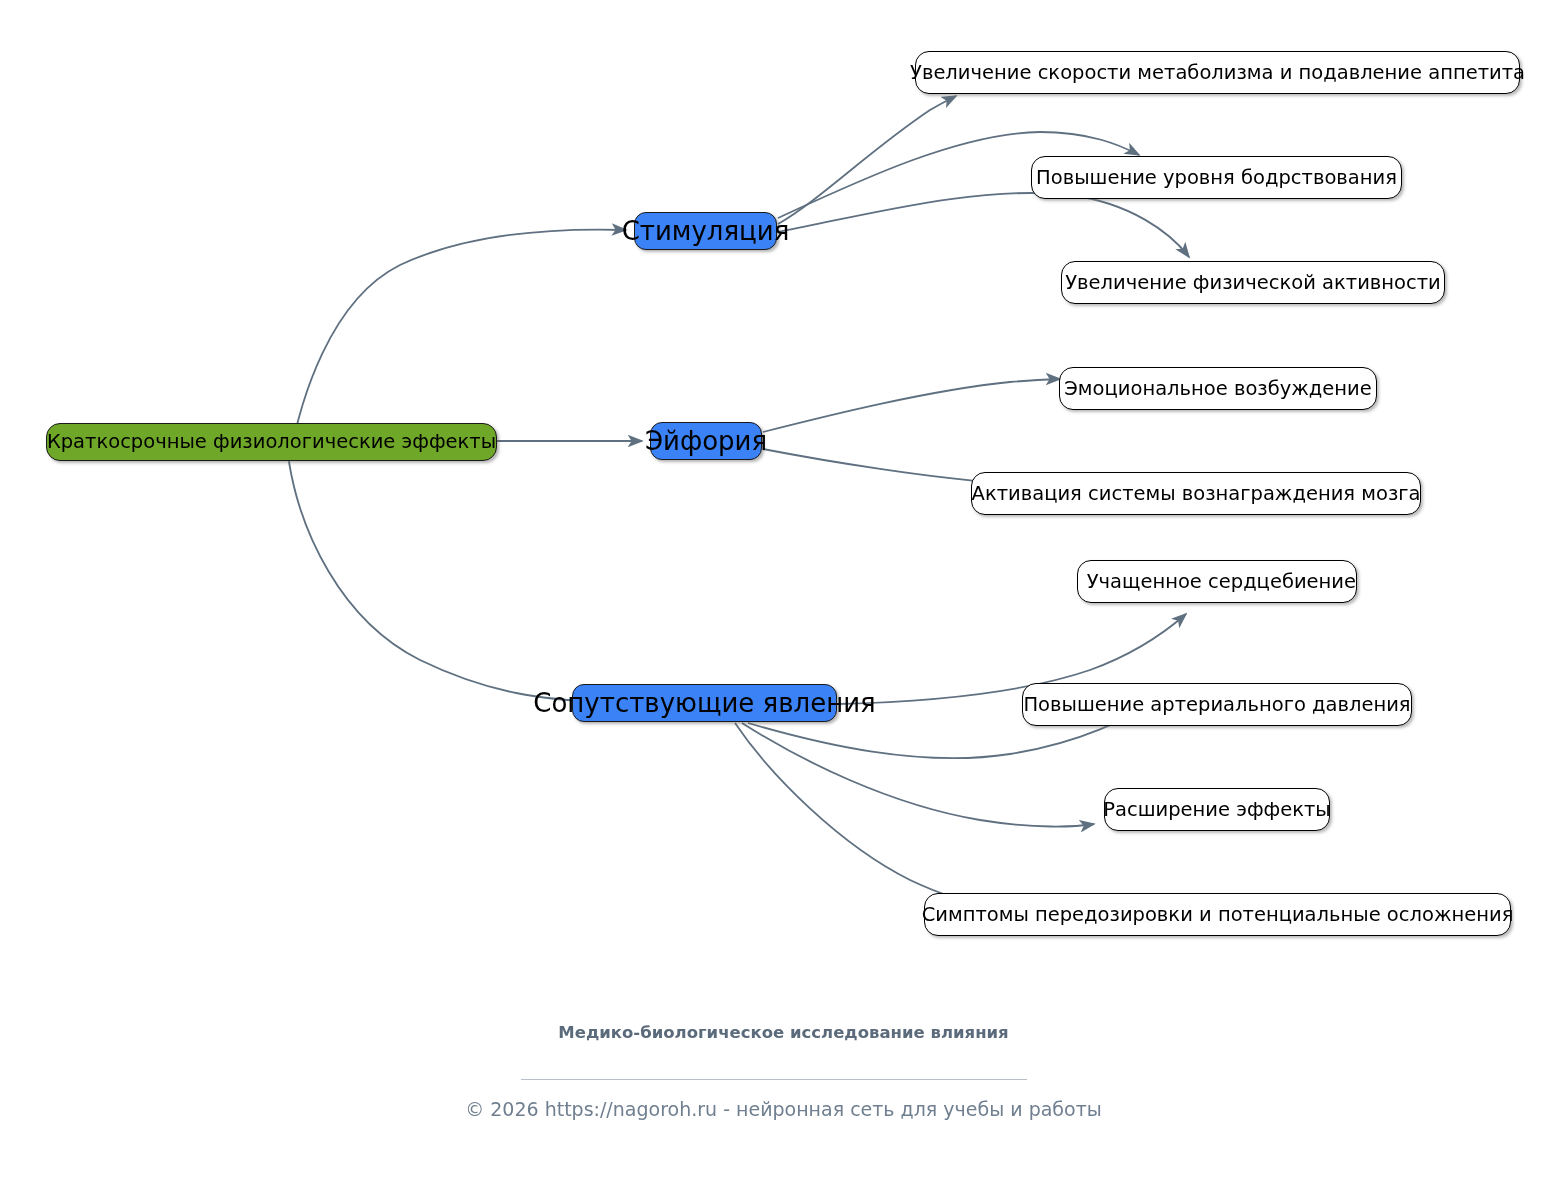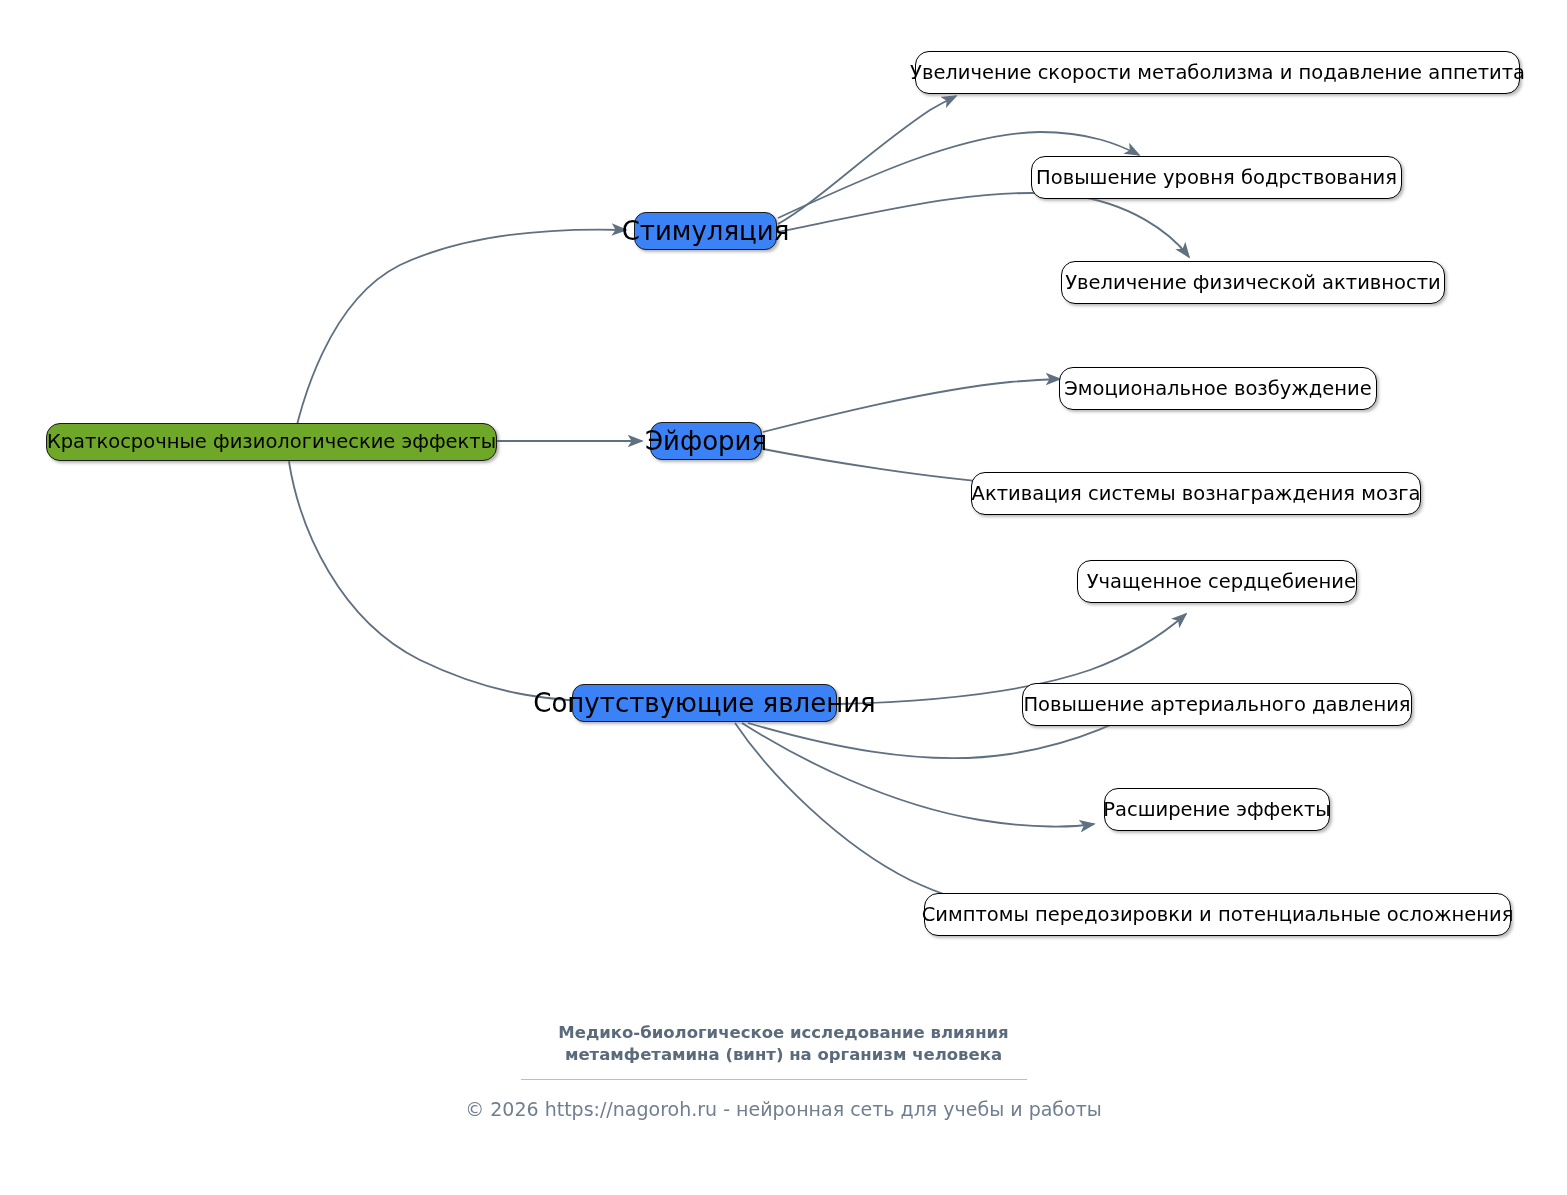--- a/index.html
+++ b/index.html
@@ -149,18 +149,17 @@
       <div class="node node-leaf" style="left: 1104px; top: 788px; width: 226px; height: 43px;">
         <span>Расширение эффекты</span>
       </div>
       <div class="node node-leaf" style="left: 924px; top: 893px; width: 587px; height: 43px;">
         <span>Симптомы передозировки и потенциальные осложнения</span>
       </div>
     </div>
 
   <div class="footer footer-title">
     <div>Медико-биологическое исследование влияния</div>
-    <div>метамфетамина (винт) на организм человека</div>
   </div>
   <div class="footer-rule"></div>
   <div class="footer footer-copy">© 2026 https://nagoroh.ru - нейронная сеть для учебы и работы</div>
 
 </div>
 
 </body></html>

